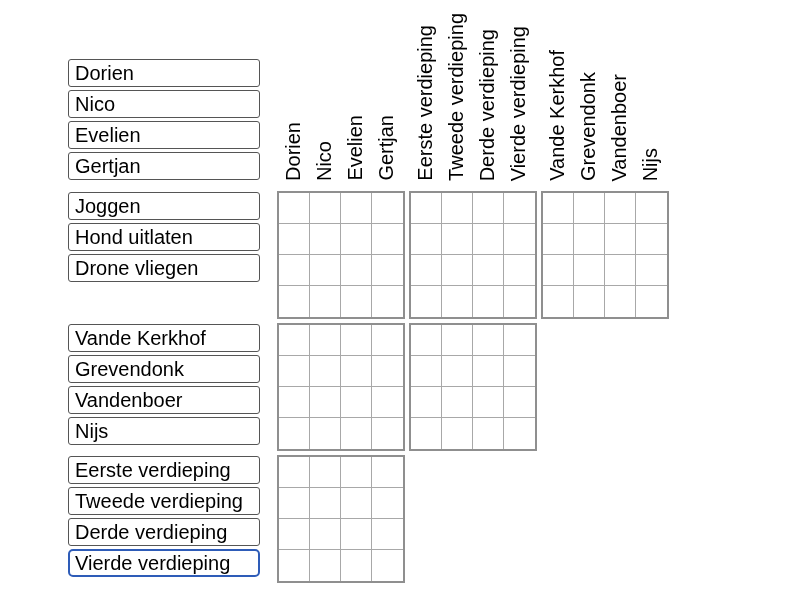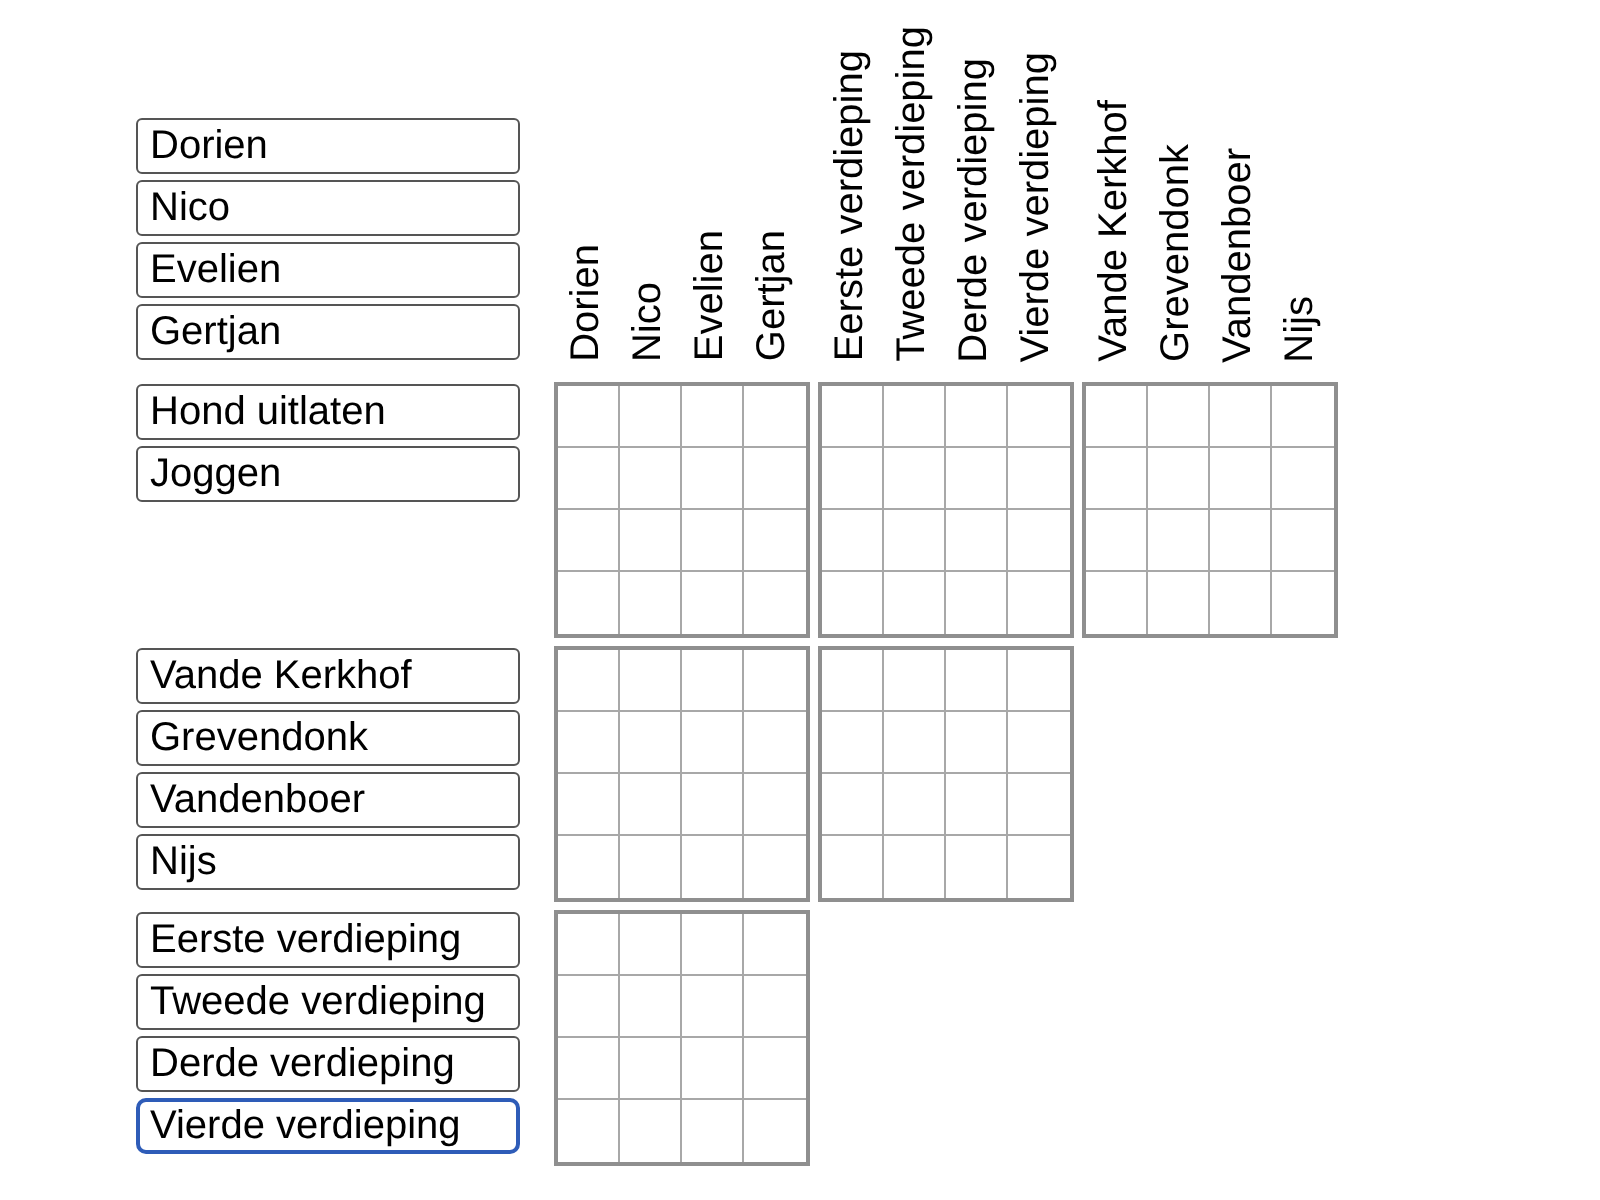--- a/index.html
+++ b/index.html
@@ -93,22 +93,23 @@
       </div>
   </div>
 
   <div class="lgroup" id="lg-names">
     <input type="text" class="lbl" value="Dorien" style="">
     <input type="text" class="lbl" value="Nico" style="">
     <input type="text" class="lbl" value="Evelien" style="">
     <input type="text" class="lbl" value="Gertjan" style="">
   </div>
   <div class="lgroup" id="lg-activities">
+    <input type="text" class="lbl" value="Joggen" style="">
     <input type="text" class="lbl" value="Hond uitlaten" style="">
-    <input type="text" class="lbl" value="Joggen" style="">
+    <input type="text" class="lbl" value="Drone vliegen" style="">
   </div>
   <div class="lgroup" id="lg-surnames">
     <input type="text" class="lbl" value="Vande Kerkhof" style="">
     <input type="text" class="lbl" value="Grevendonk" style="">
     <input type="text" class="lbl" value="Vandenboer" style="">
     <input type="text" class="lbl" value="Nijs" style="">
   </div>
   <div class="lgroup" id="lg-floors">
     <input type="text" class="lbl" value="Eerste verdieping" style="">
     <input type="text" class="lbl" value="Tweede verdieping" style="">

